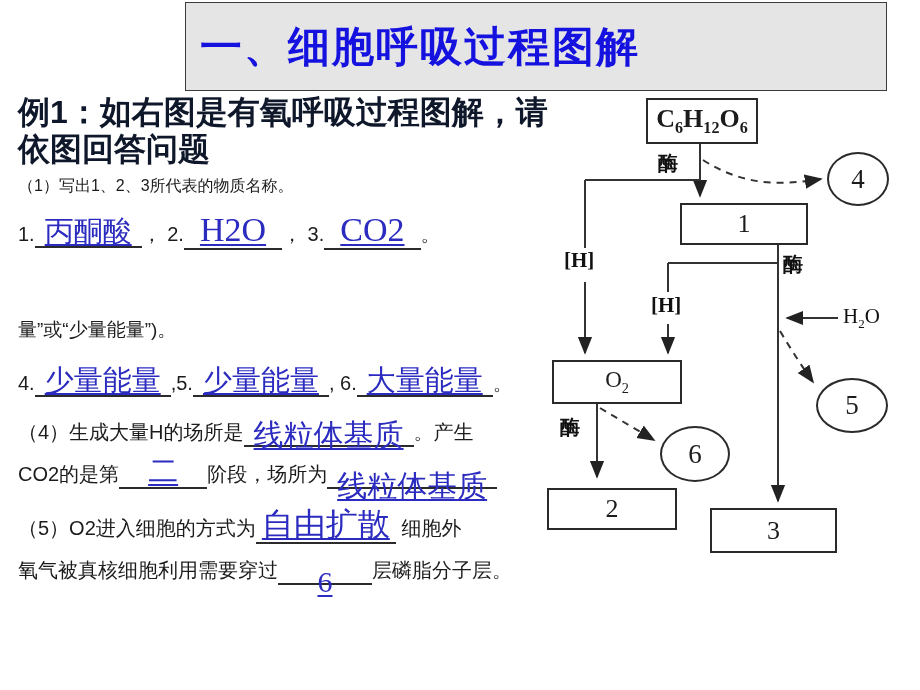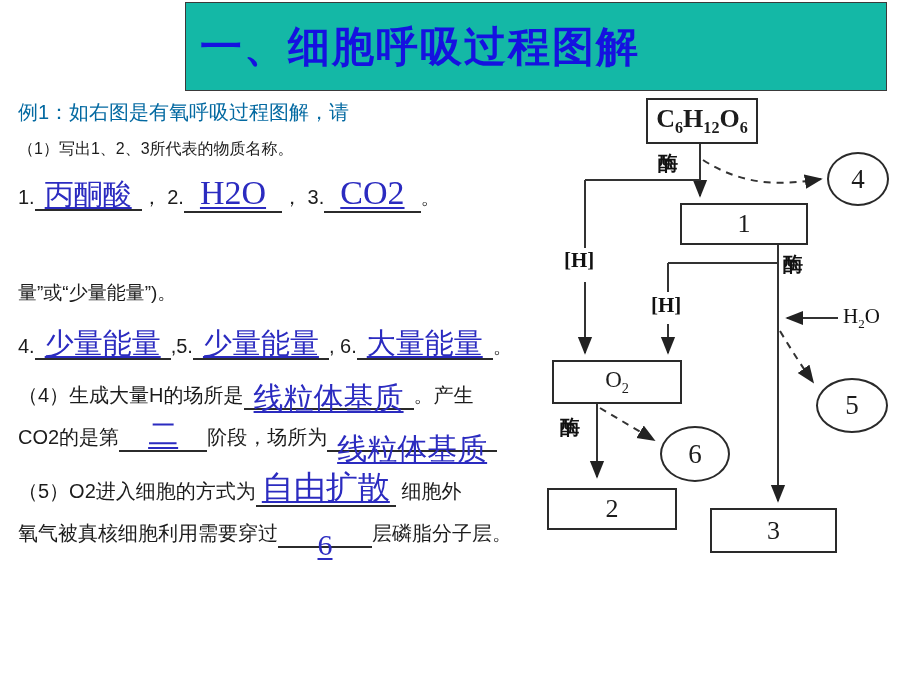--- a/index.html
+++ b/index.html
@@ -3,30 +3,30 @@
 <meta charset="utf-8">
 <style>
   html,body{margin:0;padding:0;}
   body{
     width:920px;height:690px;background:#ffffff;position:relative;overflow:hidden;
     font-family:"Liberation Sans",sans-serif;color:#1c1c1c;
   }
   
   .title-box{
     position:absolute;left:185px;top:2px;width:702px;height:89px;
-    border:1px solid #3a3a3a;box-sizing:border-box;background:#14b8a6;
+    border:1px solid #3a3a3a;box-sizing:border-box;background:#e5e5e5;
     display:flex;align-items:center;
   }
   .title-text{
     color:#1512e0;font-weight:bold;font-size:42px;letter-spacing:2px;
     padding-left:14px;white-space:nowrap;
   }
   
   .left-col{position:absolute;left:18px;top:94px;width:548px;}
-  .heading{color:#0369a1;font-size:20px;font-weight:normal;line-height:37px;}
+  .heading{color:#0f172a;font-size:32px;font-weight:bold;line-height:37px;}
   .prompt-sm{font-size:16px;line-height:21px;margin-top:7px;color:#1c1c1c;}
   .prompt-md{font-size:19px;line-height:27px;margin-top:33px;color:#1c1c1c;}
   .ans-row{margin-top:16px;font-size:20px;line-height:44px;white-space:nowrap;}
   .qblock{font-size:20px;line-height:42px;margin-top:10px;}
   .num{font-size:20px;color:#1c1c1c;}
   .blank{
     display:inline-block;border-bottom:2px solid #2b2b2b;
     padding:0 10px;text-align:center;line-height:1.05;vertical-align:baseline;
   }
   .ba{
@@ -66,20 +66,21 @@
 <div>
 
   <div class="title-box">
     <div class="title-text">一、细胞呼吸过程图解</div>
   </div>
 
   <div class="left-col">
 
     <div class="heading">
       <span>例1：如右图是有氧呼吸过程图解，请</span><br>
+      <span>依图回答问题</span>
     </div>
 
     <div class="prompt-sm">（1）写出1、2、3所代表的物质名称。</div>
 
     <div class="ans-row">
       <span class="num">1.</span><span class="blank"><span class="ba s28">丙酮酸</span></span><span>，</span>
       <span class="num">2.</span><span class="blank padw"><span class="ba s34">H2O</span></span><span>，</span>
       <span class="num">3.</span><span class="blank padw"><span class="ba s34">CO2</span></span><span>。</span>
     </div>
 

